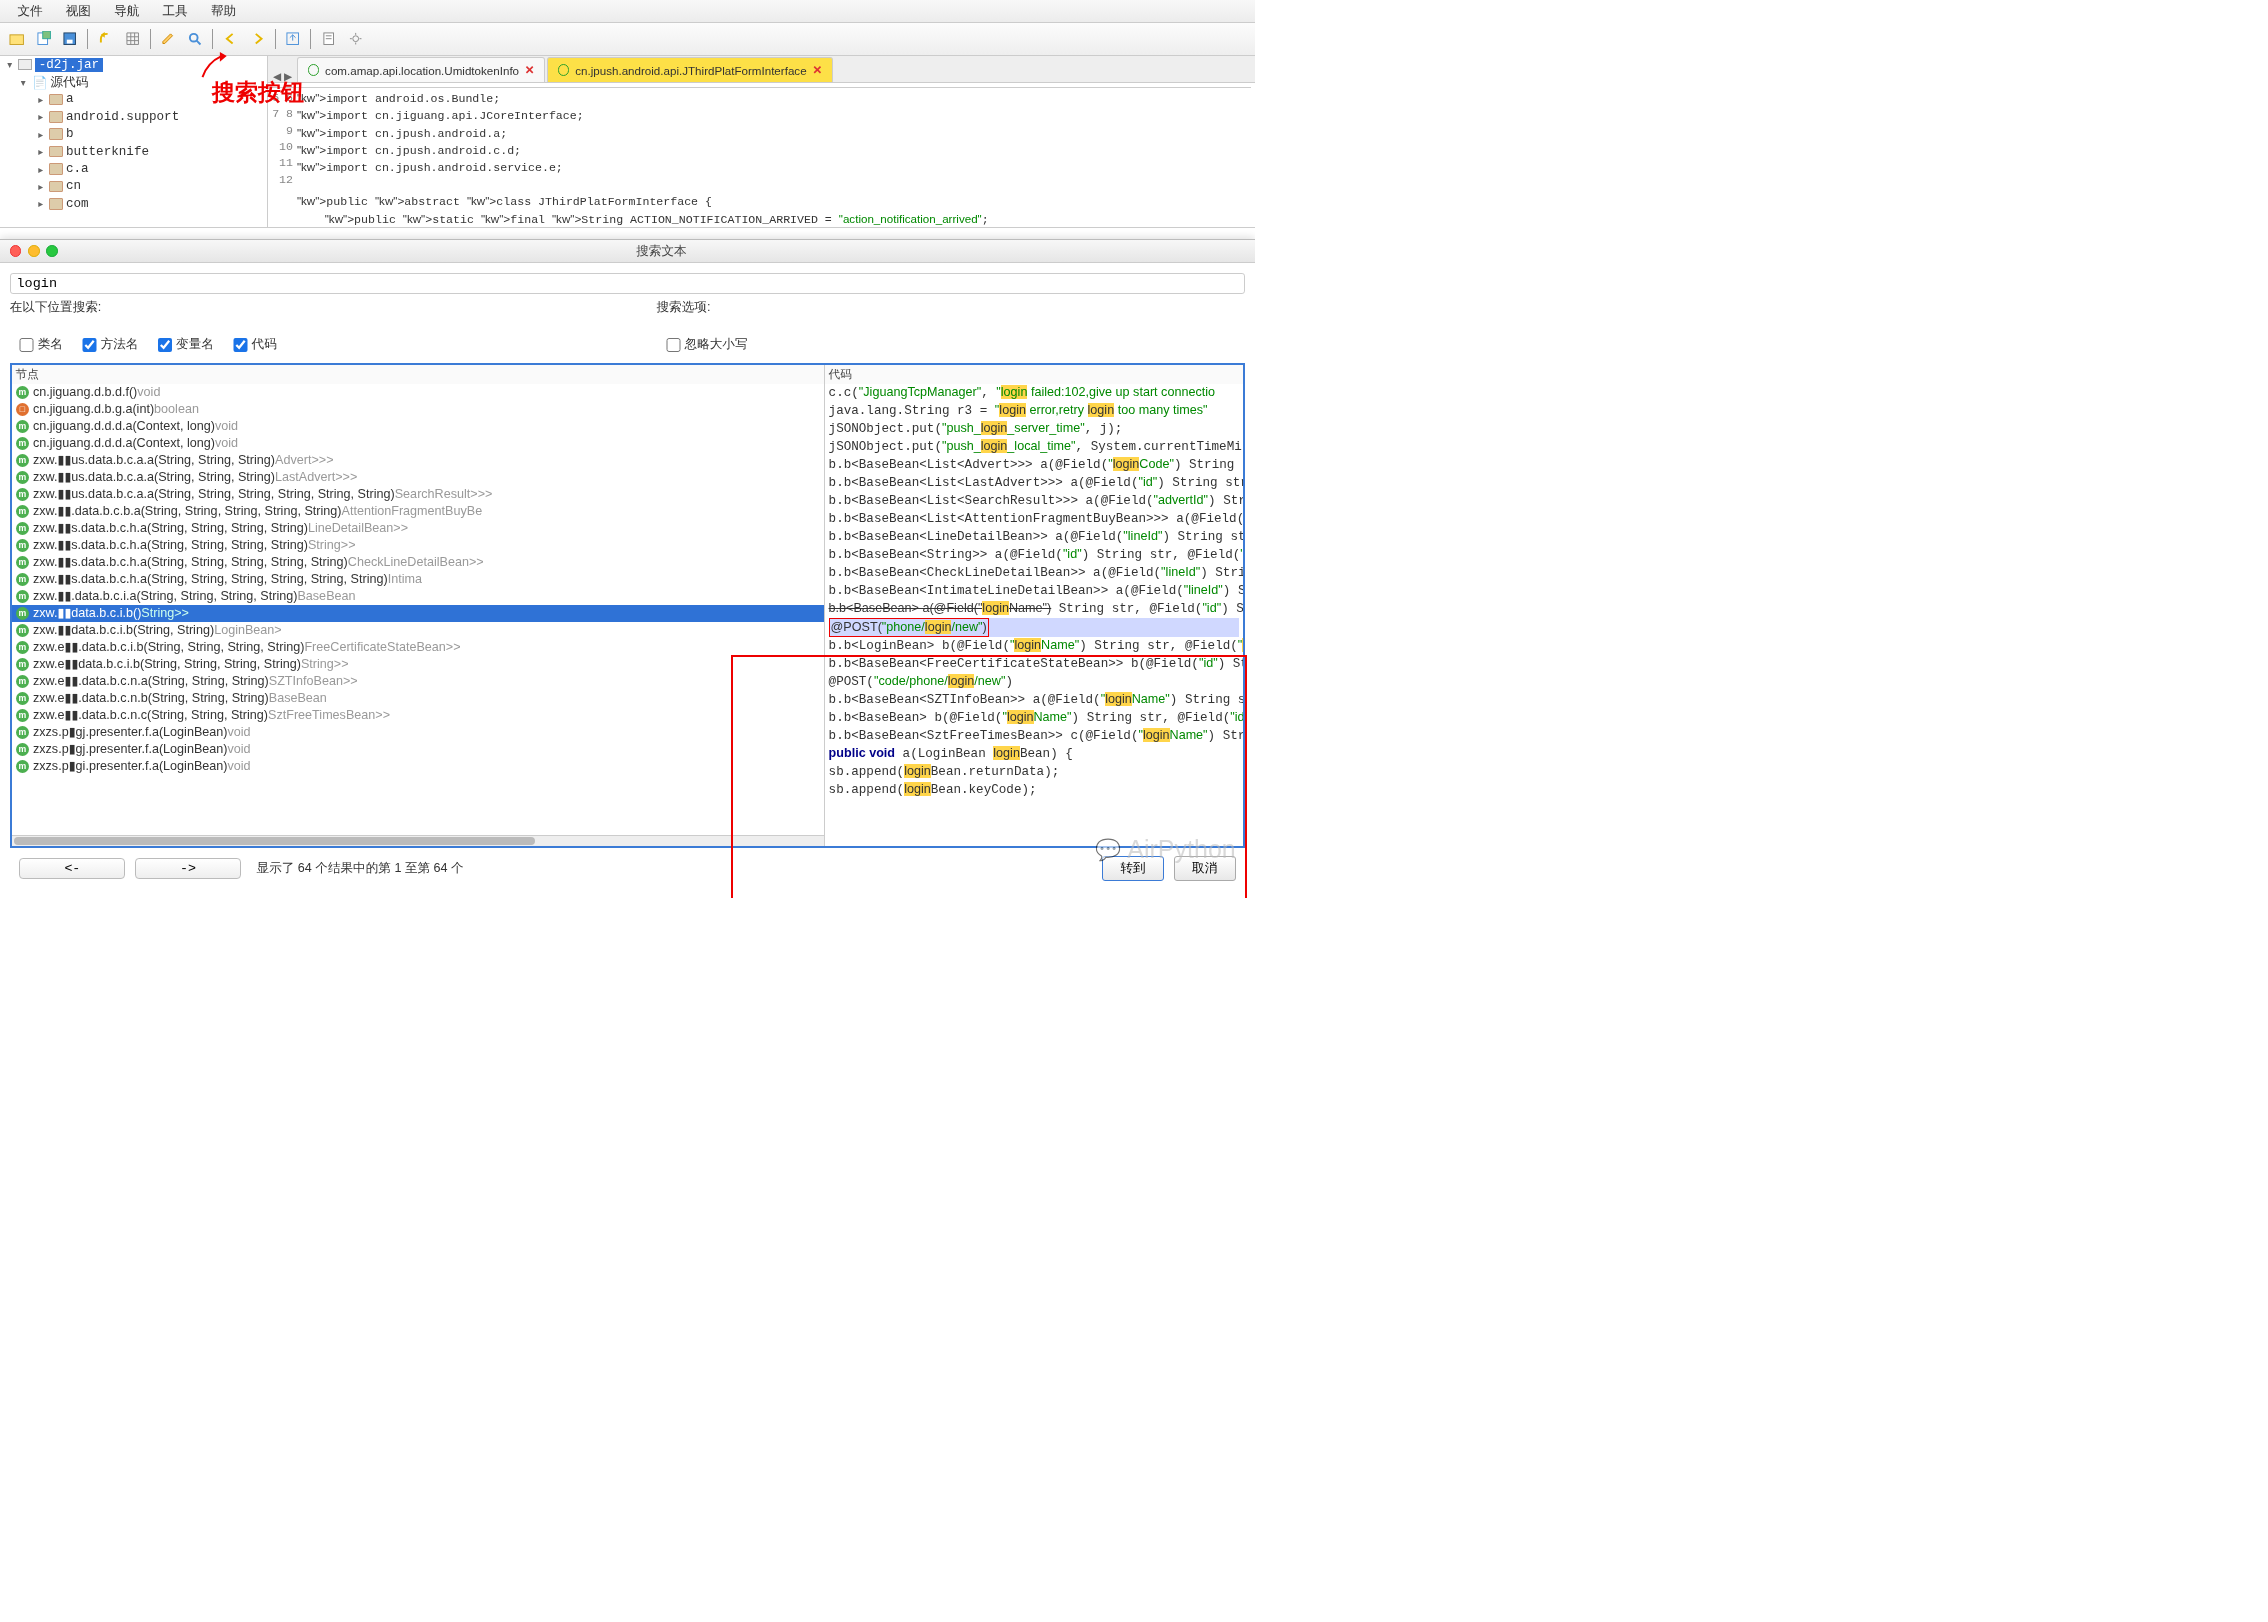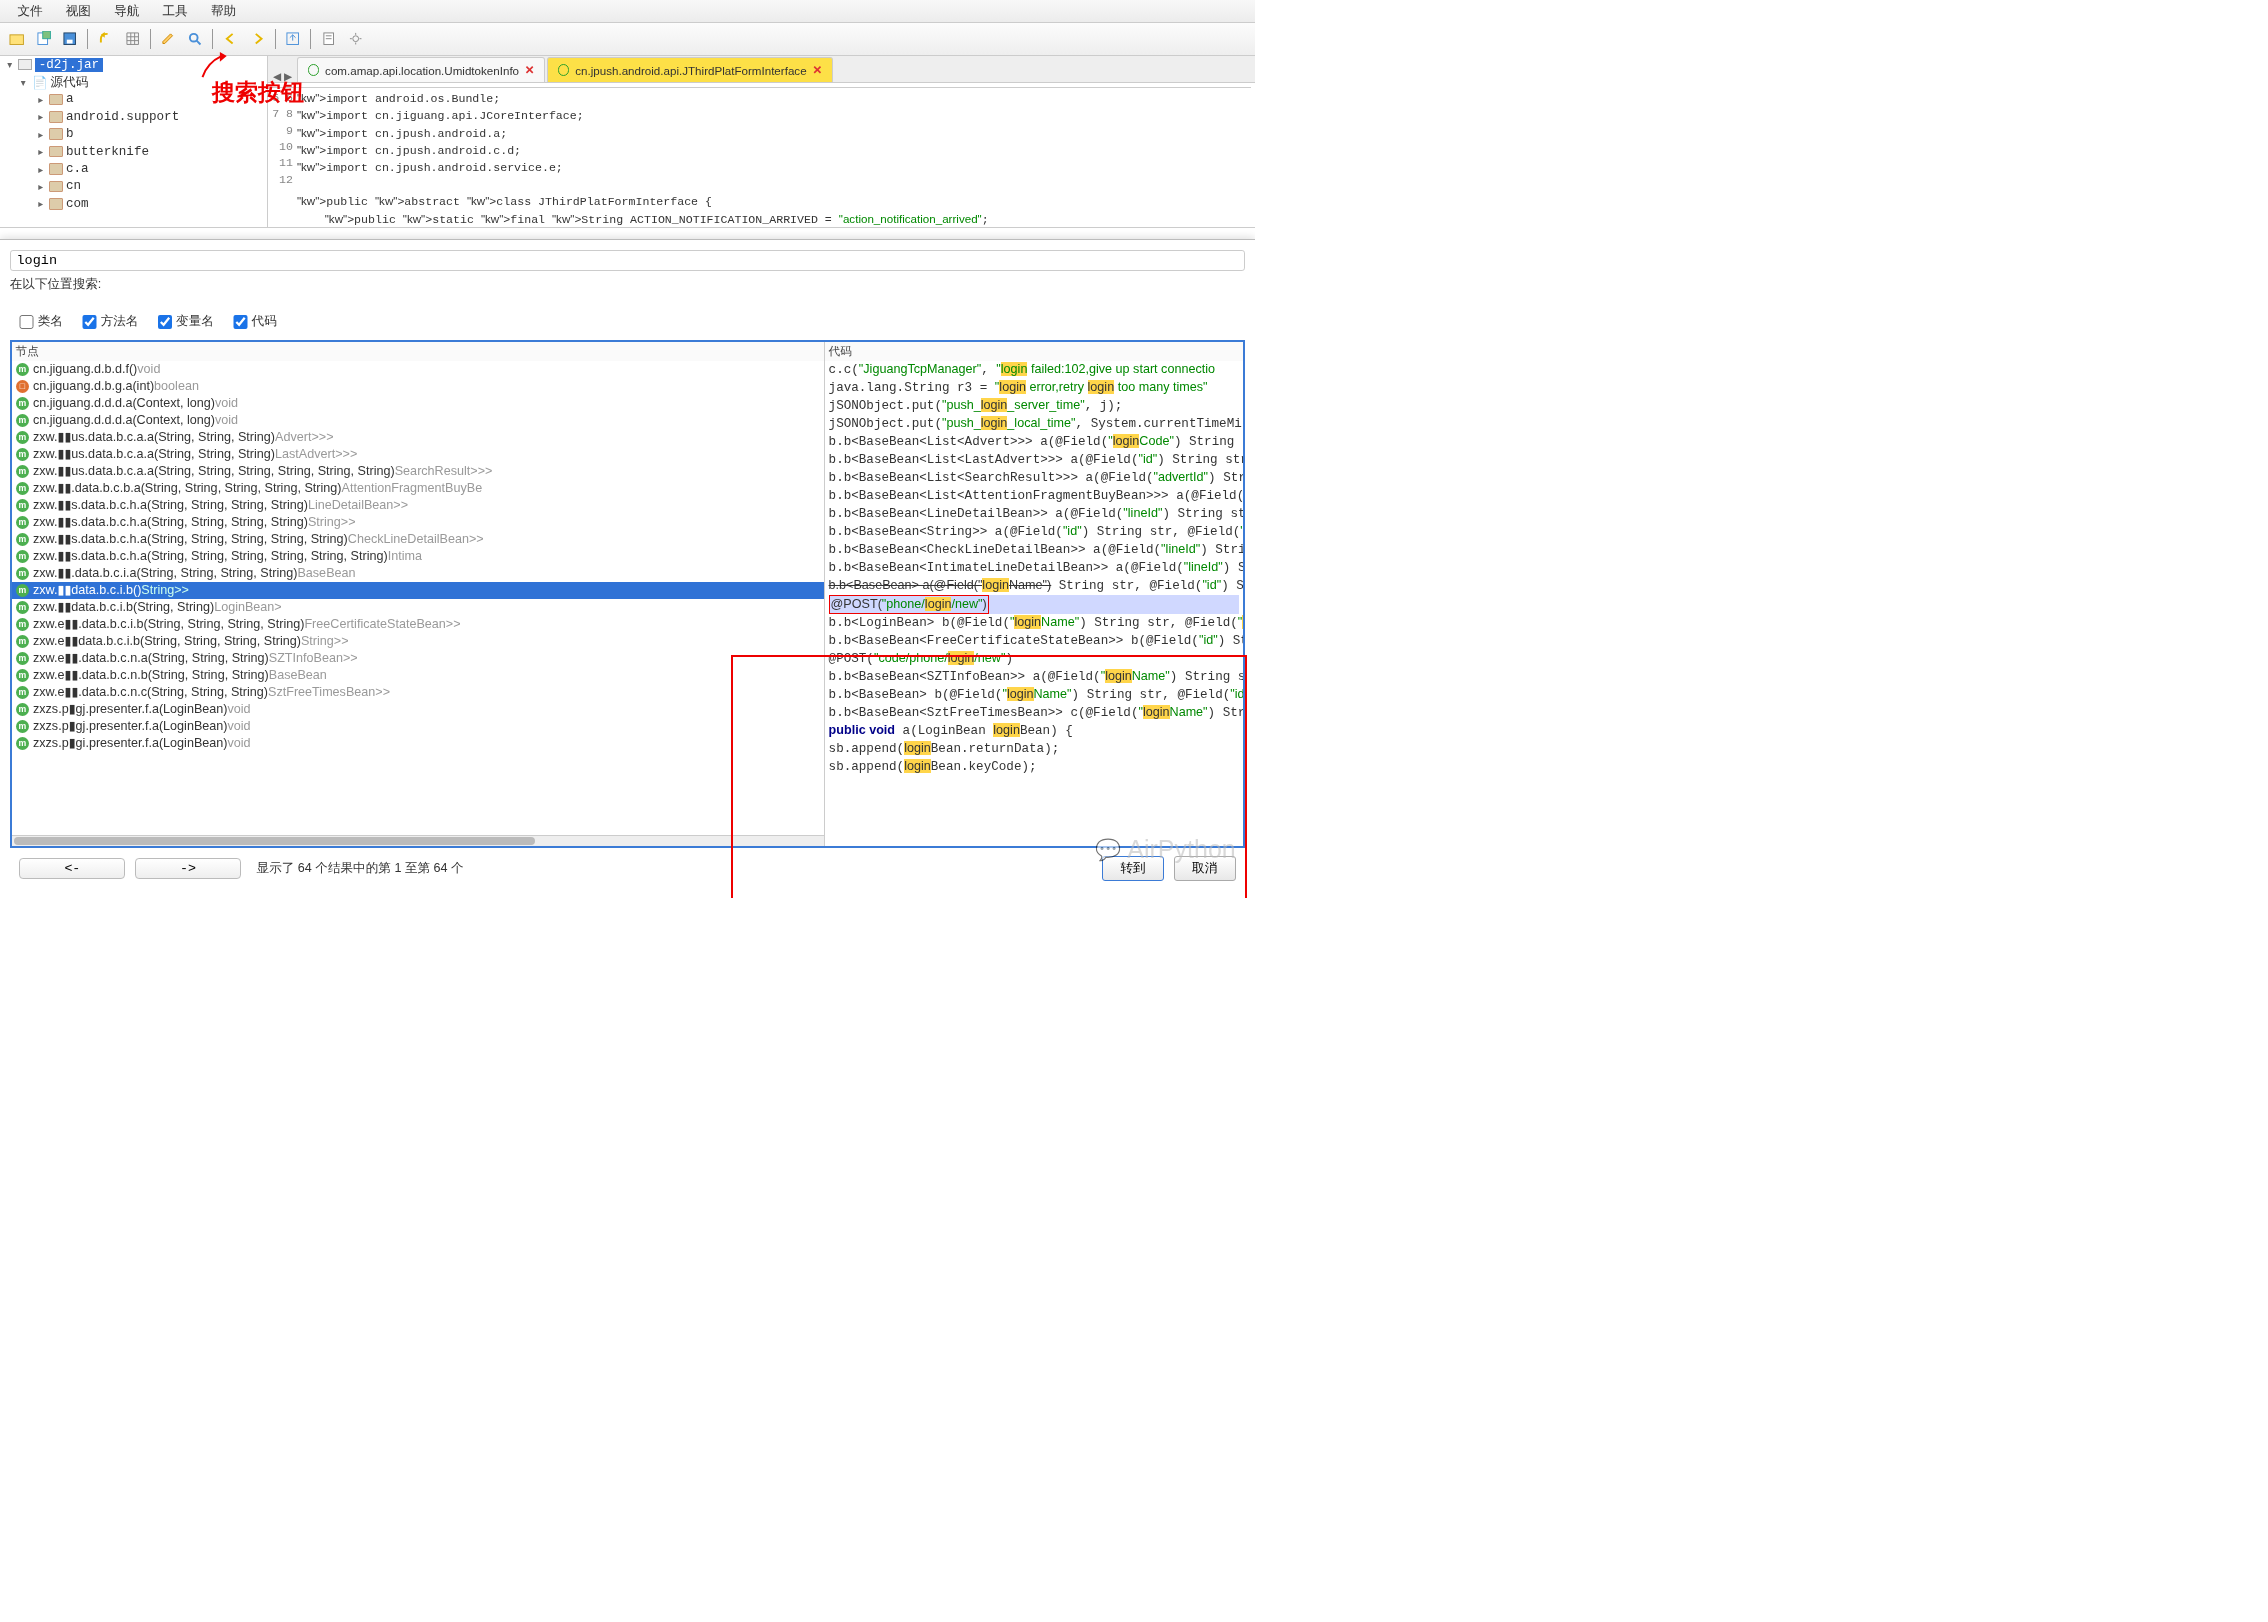--- a/index.html
+++ b/index.html
@@ -252,20 +252,28 @@
     <path d="M10 12 L15 2 L22 12" fill="#e00"></path>
   </svg>
 
 <div class="annot" style="top:313px;left:917px">匹配项</div>
 <svg class="arrow" style="top:338px;left:927px" width="58" height="77" viewBox="0 0 60 80">
     <path d="M30 5 Q18 40 8 72" fill="none" stroke="#e00" stroke-width="2"></path>
     <path d="M3 65 L8 78 L15 67" fill="#e00"></path>
   </svg>
 
 <div class="dialog">
+  <div class="dlg-title">
+    <div class="traffic">
+      <div class="tl r"></div>
+      <div class="tl y"></div>
+      <div class="tl g"></div>
+    </div>
+    <div class="dlg-title-text">搜索文本</div>
+  </div>
   <div class="dlg-body">
     <input class="search-input" value="login" style="">
     <div class="opt-row">
       <fieldset class="fieldset">
         <legend>在以下位置搜索:</legend>
         <div class="cb-line">
           <label>
               <input type="checkbox" style="">
               <span>类名</span>
             </label>
@@ -273,20 +281,29 @@
               <input type="checkbox" class="chk" checked="" style="">
               <span>方法名</span>
             </label>
           <label>
               <input type="checkbox" class="chk" checked="" style="">
               <span>变量名</span>
             </label>
           <label>
               <input type="checkbox" class="chk" checked="" style="">
               <span>代码</span>
+            </label>
+        </div>
+      </fieldset>
+      <fieldset class="fieldset">
+        <legend>搜索选项:</legend>
+        <div class="cb-line">
+          <label>
+              <input type="checkbox" style="">
+              <span>忽略大小写</span>
             </label>
         </div>
       </fieldset>
     </div>
 
     <div class="results-box">
       <div class="col left">
         <div class="col-header">节点</div>
         <div class="list" id="node-list">
             <div class="node-row"><span class="ico-m g">m</span>cn.jiguang.d.b.d.f() <span class="grey">void</span></div>

